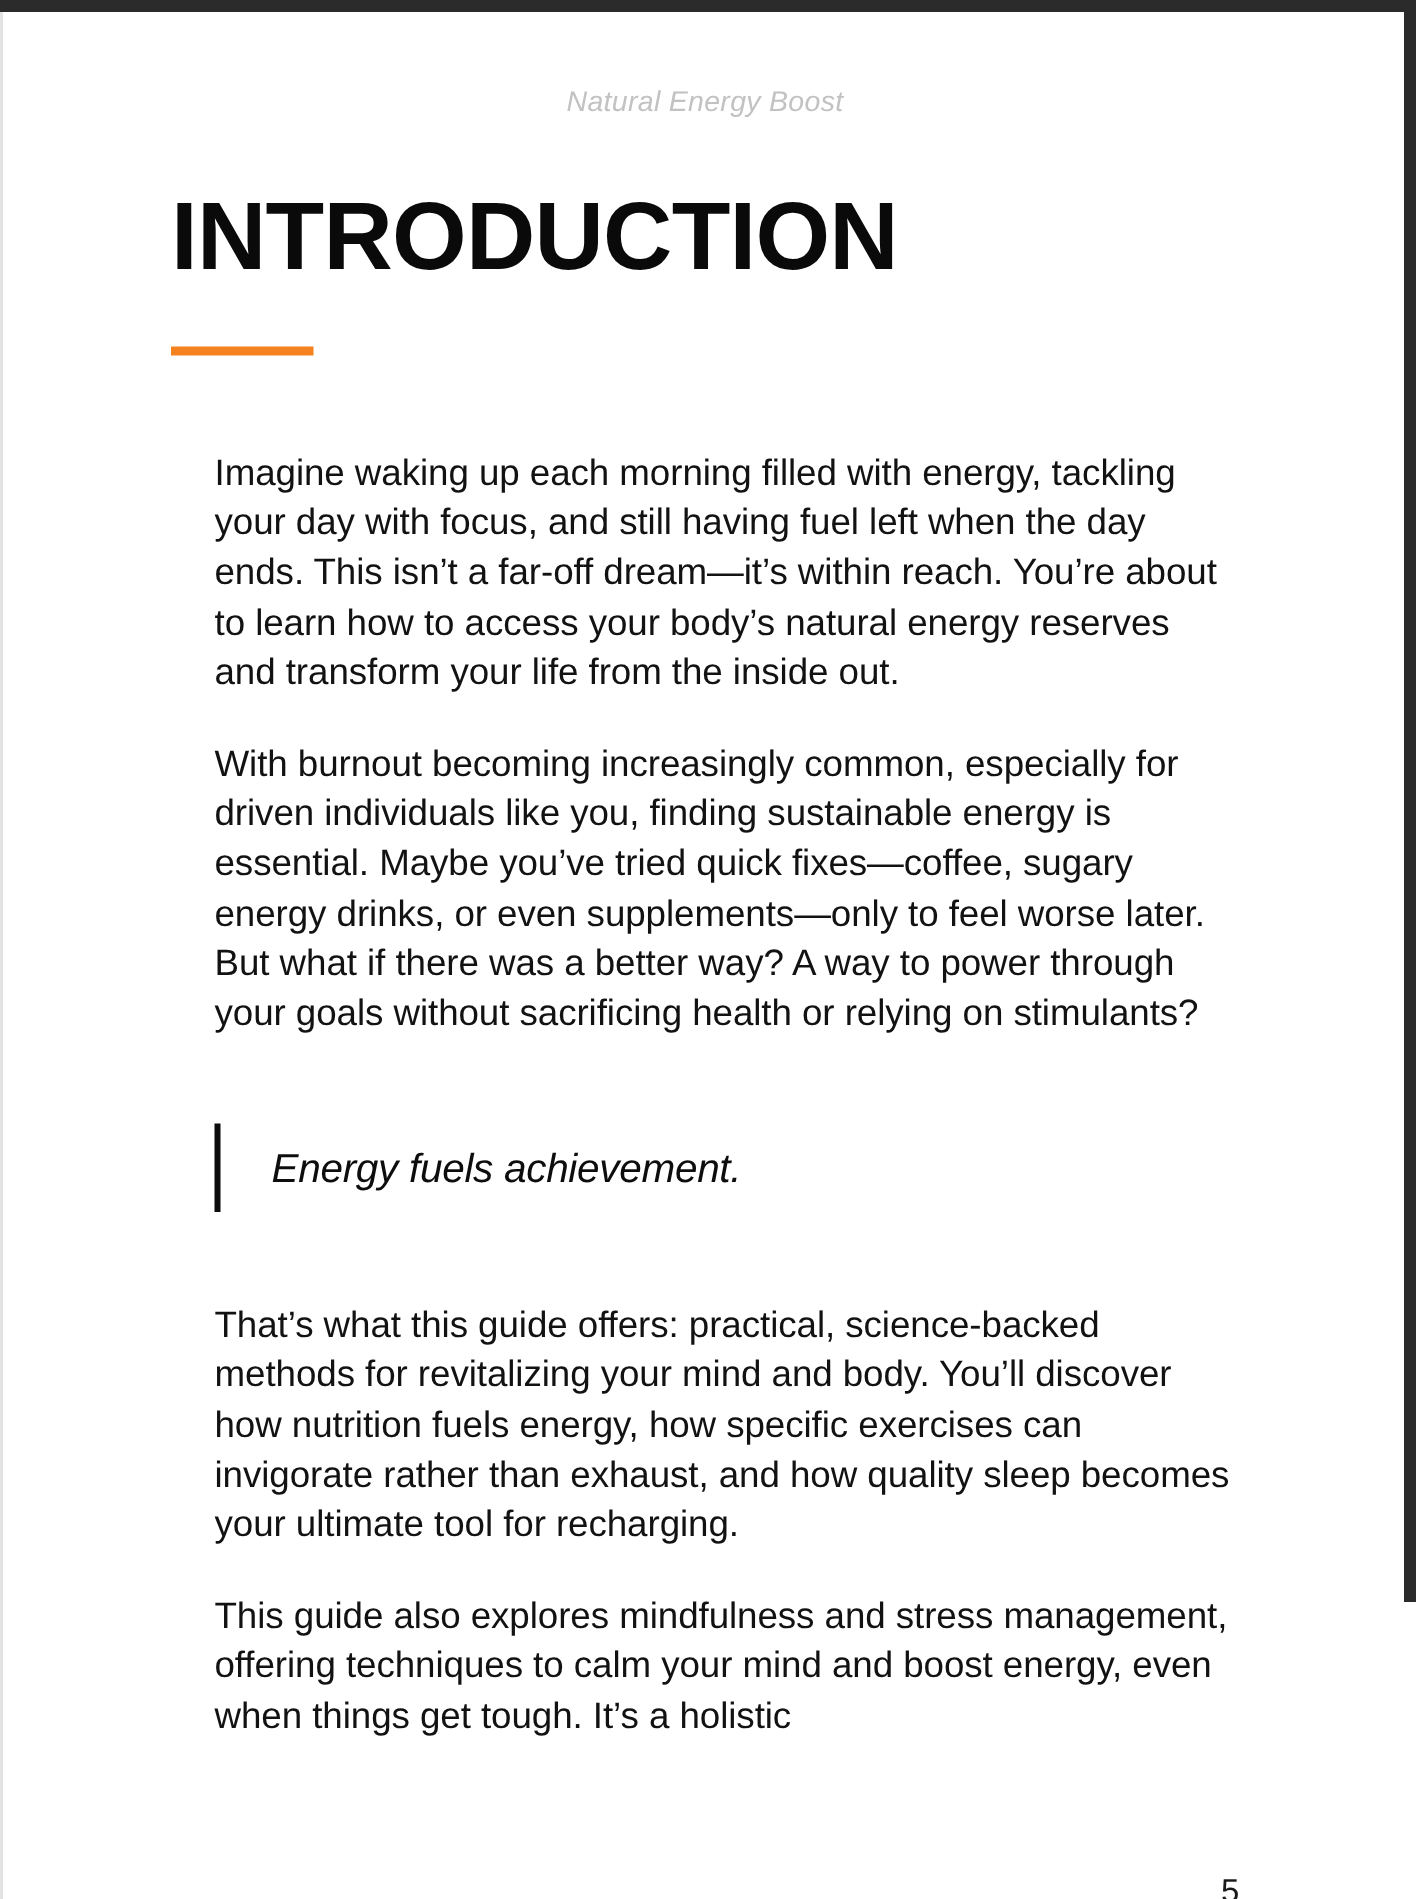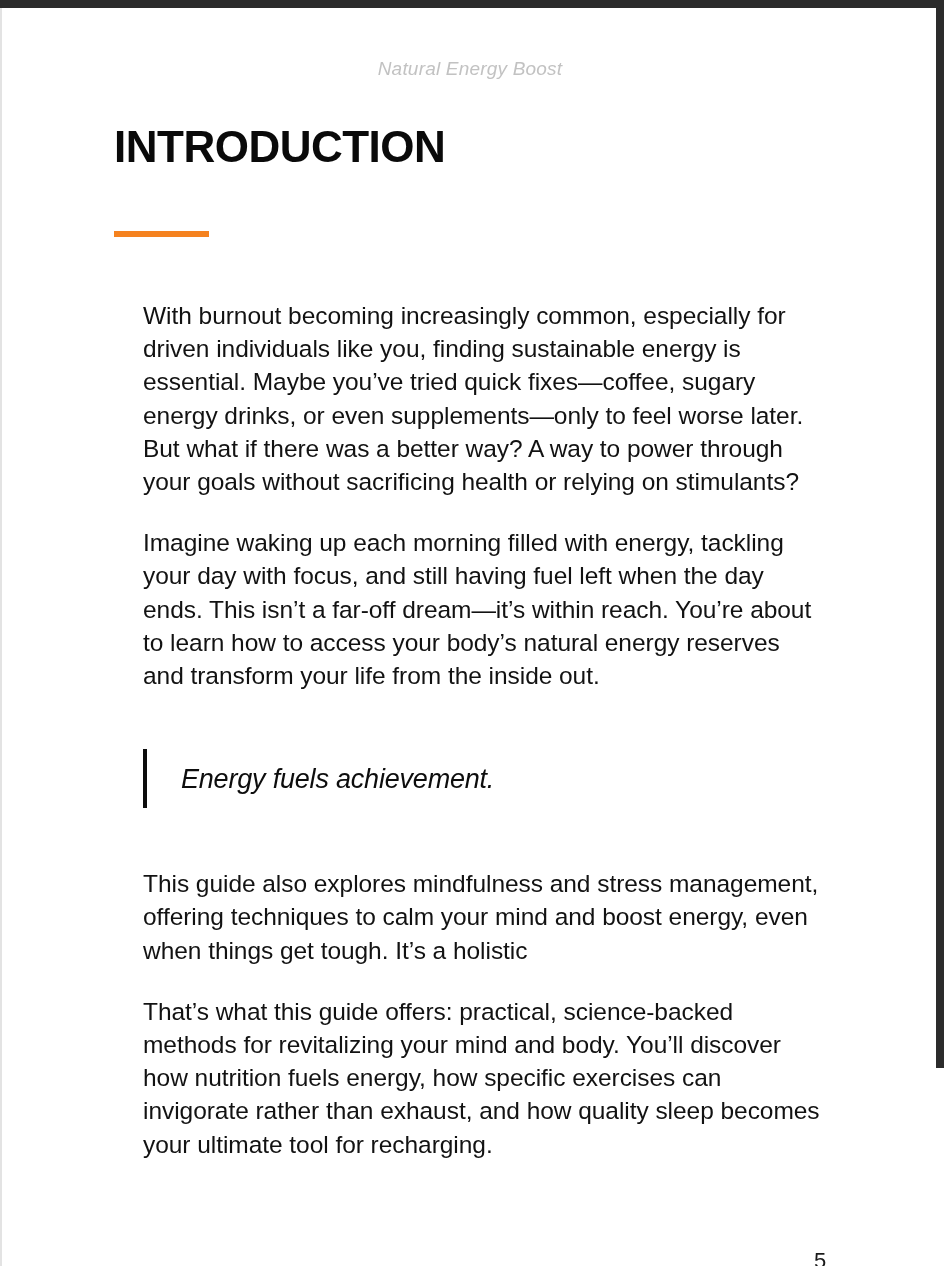--- a/index.html
+++ b/index.html
@@ -47,21 +47,21 @@
     font-size: 19px;
     letter-spacing: 0.2px;
     color: #c2c2c2;
   }
 
   
   .chapter-title {
     position: absolute;
     top: 117px;
     left: 112px;
-    font-size: 44px;
+    font-size: 64px;
     line-height: 1.0;
     font-weight: 700;
     letter-spacing: -0.5px;
     color: #0a0a0a;
   }
 
   
   .accent-rule {
     position: absolute;
     top: 223px;
@@ -135,31 +135,31 @@
   <div class="page">
 
     <div class="running-head">Natural Energy Boost</div>
 
     <h1 class="chapter-title">INTRODUCTION</h1>
 
     <div class="accent-rule"></div>
 
     <div class="body-column">
 
+      <p class="body-paragraph">Imagine waking up each morning filled with energy, tackling your day with focus, and still having fuel left when the day ends. This isn’t a far-off dream—it’s within reach. You’re about to learn how to access your body’s natural energy reserves and transform your life from the inside out.</p>
+
       <p class="body-paragraph">With burnout becoming increasingly common, especially for driven individuals like you, finding sustainable energy is essential. Maybe you’ve tried quick fixes—coffee, sugary energy drinks, or even supplements—only to feel worse later. But what if there was a better way? A way to power through your goals without sacrificing health or relying on stimulants?</p>
-
-      <p class="body-paragraph">Imagine waking up each morning filled with energy, tackling your day with focus, and still having fuel left when the day ends. This isn’t a far-off dream—it’s within reach. You’re about to learn how to access your body’s natural energy reserves and transform your life from the inside out.</p>
 
       <blockquote class="pull-quote">
         <span class="pull-quote-bar"></span>
         <span class="pull-quote-text">Energy fuels achievement.</span>
       </blockquote>
 
+      <p class="body-paragraph">That’s what this guide offers: practical, science-backed methods for revitalizing your mind and body. You’ll discover how nutrition fuels energy, how specific exercises can invigorate rather than exhaust, and how quality sleep becomes your ultimate tool for recharging.</p>
+
       <p class="body-paragraph">This guide also explores mindfulness and stress management, offering techniques to calm your mind and boost energy, even when things get tough. It’s a holistic</p>
-
-      <p class="body-paragraph">That’s what this guide offers: practical, science-backed methods for revitalizing your mind and body. You’ll discover how nutrition fuels energy, how specific exercises can invigorate rather than exhaust, and how quality sleep becomes your ultimate tool for recharging.</p>
 
     </div>
 
     <div class="folio">5</div>
 
   </div>
 </div>
 
 </body></html>

